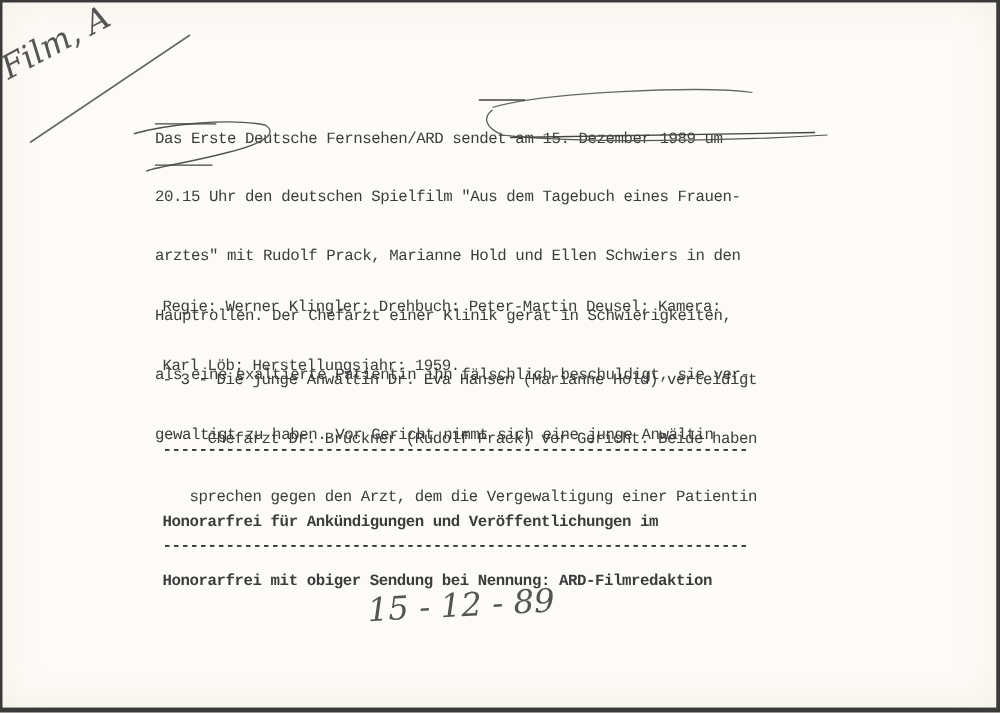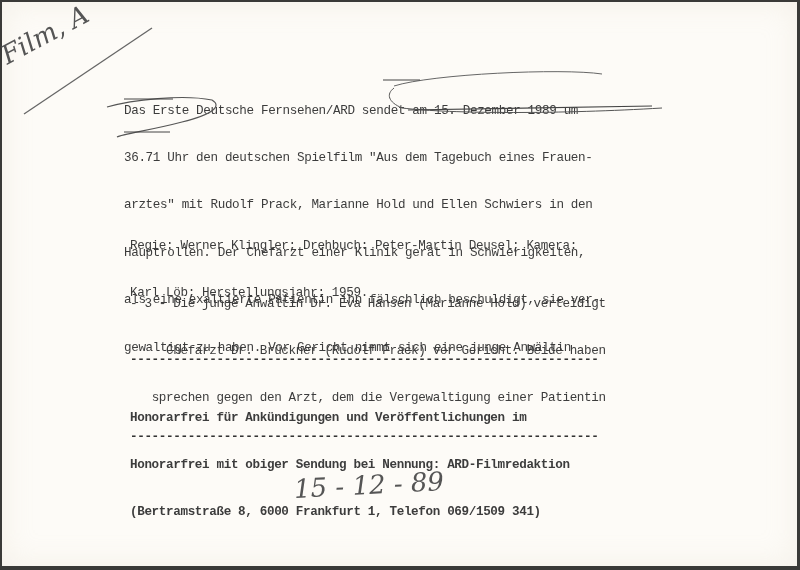--- a/index.html
+++ b/index.html
@@ -39,21 +39,21 @@
 </style>
 </head>
 <body>
 
 <div class="paper">
 
   <div class="hand" style="left:8px; top:38px; font-size:26px; transform: rotate(-28deg); transform-origin: left bottom;">Film, A</div>
 
   <div class="type" style="left:122px; top:70px;">
     <span class="line">Das Erste Deutsche Fernsehen/ARD sendet am 15. Dezember 1989 um</span>
-    <span class="line">36.71 Uhr den deutschen Spielfilm "Aus dem Tagebuch eines Frauen-</span>
+    <span class="line">20.15 Uhr den deutschen Spielfilm "Aus dem Tagebuch eines Frauen-</span>
     <span class="line">arztes" mit Rudolf Prack, Marianne Hold und Ellen Schwiers in den</span>
     <span class="line">Hauptrollen. Der Chefarzt einer Klinik gerät in Schwierigkeiten,</span>
     <span class="line">als eine exaltierte Patientin ihn fälschlich beschuldigt, sie ver-</span>
     <span class="line">gewaltigt zu haben. Vor Gericht nimmt sich eine junge Anwältin</span>
   </div>
 
   <div class="type" style="left:128px; top:205px;">
     <span class="line">Regie: Werner Klingler; Drehbuch: Peter-Martin Deusel; Kamera:</span>
     <span class="line">Karl Löb; Herstellungsjahr: 1959.</span>
   </div>
@@ -62,21 +62,20 @@
     <span class="line">- 3 - Die junge Anwältin Dr. Eva Hansen (Marianne Hold) verteidigt</span>
     <span class="line">Chefarzt Dr. Brückner (Rudolf Prack) vor Gericht. Beide haben</span>
     <span class="line">sprechen gegen den Arzt, dem die Vergewaltigung einer Patientin</span>
   </div>
 
   <div class="dash" style="left:128px; top:351px;">-----------------------------------------------------------------</div>
 
   <div class="type" style="left:128px; top:377px;font-weight:bold;">
     <span class="line">Honorarfrei für Ankündigungen und Veröffentlichungen im</span>
     <span class="line">Honorarfrei mit obiger Sendung bei Nennung: ARD-Filmredaktion</span>
-    <span class="line">(Bertramstraße 8, 6000 Frankfurt 1, Telefon 069/1509 341)</span>
   </div>
 
   <div class="dash" style="left:128px; top:428px;">-----------------------------------------------------------------</div>
 
   <div class="hand" style="left:292px; top:468px; font-size:26px; transform: rotate(-3deg);">15 - 12 - 89</div>
 
   <svg class="overlay" width="795" height="564">
 
     <path d="M22 112 L150 26" stroke="#666" stroke-width="1.3" fill="none"></path>
 

